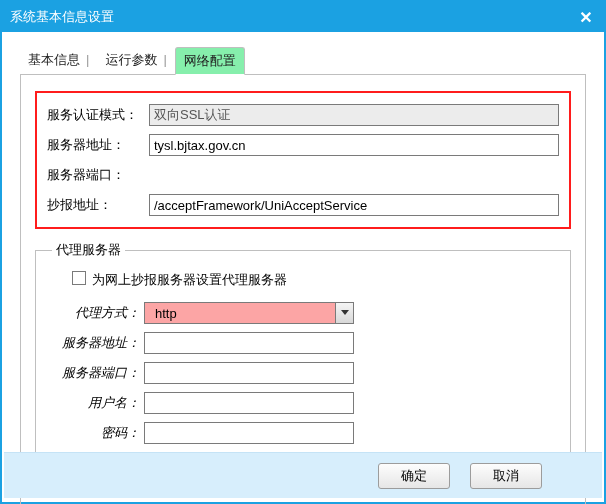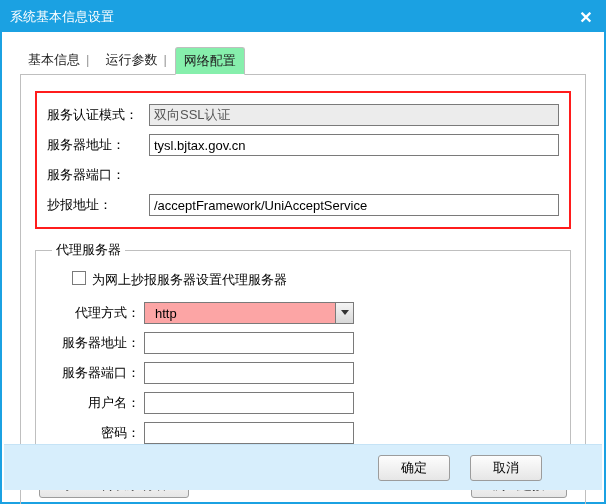--- a/index.html
+++ b/index.html
@@ -87,20 +87,21 @@
     width: 102px;
     text-align: left;
     padding-right: 4px;
     font-size: 13px;
   }
   .lbl2 {
     width: 92px;
     text-align: right;
     padding-right: 4px;
     font-size: 13px;
+    font-style: italic;
   }
   .fld {
     flex: 1;
     height: 22px;
     border: 1px solid #7a7a7a;
     background: #fff;
     padding: 2px 4px;
     font-family: Arial, sans-serif;
     font-size: 13px;
   }
@@ -169,21 +170,21 @@
     display: inline-flex;
     align-items: center;
     justify-content: center;
     font-size: 13px;
     cursor: pointer;
     padding: 0 18px;
   }
   .btn.wide { padding: 0 22px; }
   .bottom-bar {
     position: absolute;
-    left: 2px; right: 2px; bottom: 12px;
+    left: 2px; right: 2px; bottom: 4px;
     height: 46px;
     background: #d7eefc;
     border-top: 1px solid #c5e3f6;
     display: flex;
     align-items: center;
     justify-content: flex-end;
     gap: 20px;
     padding-right: 60px;
   }
   .btn2 {

